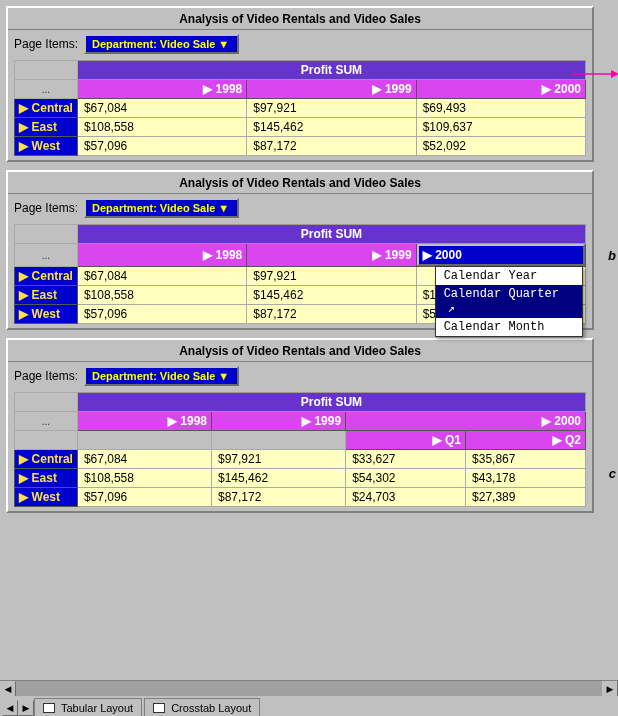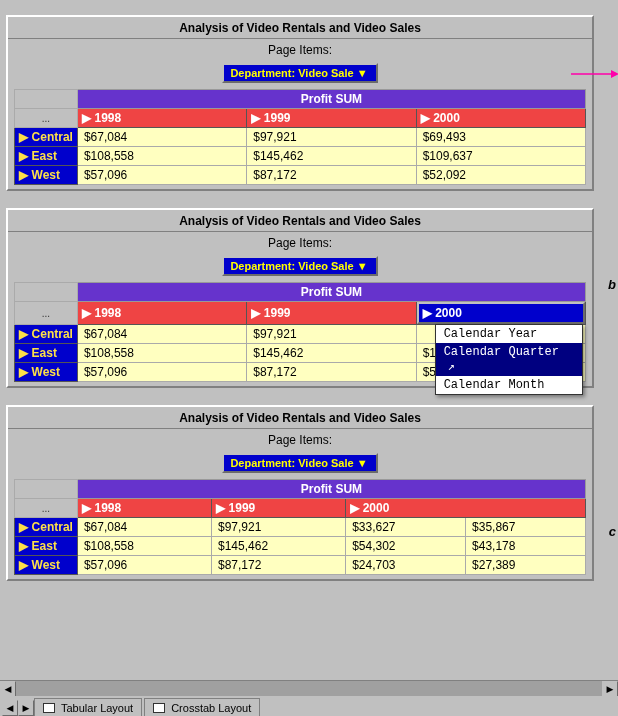--- a/index.html
+++ b/index.html
@@ -13,40 +13,39 @@
       display: flex;
       flex-direction: column;
     }
 
     
     .panel {
       background: #c0c0c0;
       border: 2px solid #ffffff;
       border-right-color: #808080;
       border-bottom-color: #808080;
-      margin: 11px 4px 2px 2px;
+      margin: 2px 4px 2px 2px;
       position: relative;
     }
 
     .panel-title {
       text-align: center;
       font-weight: bold;
       font-size: 12px;
       padding: 4px 2px 3px;
       background: #c0c0c0;
       border-bottom: 1px solid #808080;
     }
 
     .page-items-row {
       display: flex;
       align-items: center;
       padding: 4px 6px;
       gap: 6px;
       background: #c0c0c0;
-      flex-direction: column;
     }
 
     .page-items-label {
       font-size: 12px;
       white-space: nowrap;
     }
 
     .dept-dropdown {
       background: #0000cc;
       color: #ffff00;
@@ -74,24 +73,24 @@
     .header-purple {
       background: #6633cc;
       color: #ffffff;
       font-weight: bold;
       text-align: center;
       padding: 2px 4px;
       border: 1px solid #999;
     }
 
     .header-blue {
-      background: #ef4444;
+      background: #d946ef;
       color: #ffffff;
       font-weight: bold;
-      text-align: left;
+      text-align: right;
       padding: 2px 4px;
       border: 1px solid #555;
     }
 
     .row-label {
       background: #0000cc;
       color: #fde047;
       font-weight: bold;
       padding: 2px 4px;
       border: 1px solid #555;
@@ -289,20 +288,27 @@
               <tr>
                 <td class="ellipsis-cell" style="width:60px;"></td>
                 <td class="header-purple" colspan="4">Profit SUM</td>
               </tr>
               <tr>
                 <td class="ellipsis-cell">...</td>
                 <td class="header-blue">▶ 1998</td>
                 <td class="header-blue">▶ 1999</td>
                 <td class="header-blue" colspan="2">▶ 2000</td>
               </tr>
+              <tr>
+                <td class="ellipsis-cell"></td>
+                <td class="ellipsis-cell"></td>
+                <td class="ellipsis-cell"></td>
+                <td class="header-blue">▶ Q1</td>
+                <td class="header-blue">▶ Q2</td>
+              </tr>
             </thead>
             <tbody>
               <tr>
                 <td class="row-label">▶ Central</td>
                 <td class="data-cell">$67,084</td>
                 <td class="data-cell">$97,921</td>
                 <td class="data-cell">$33,627</td>
                 <td class="data-cell">$35,867</td>
               </tr>
               <tr>

